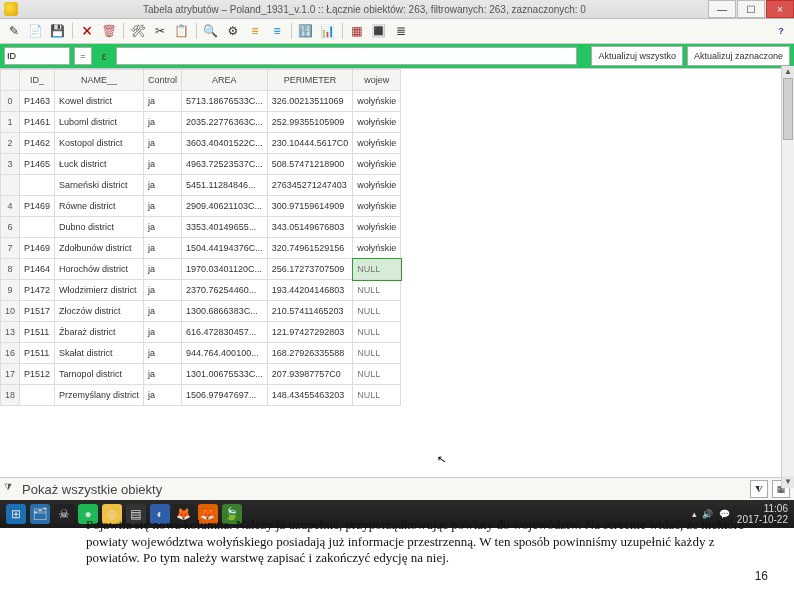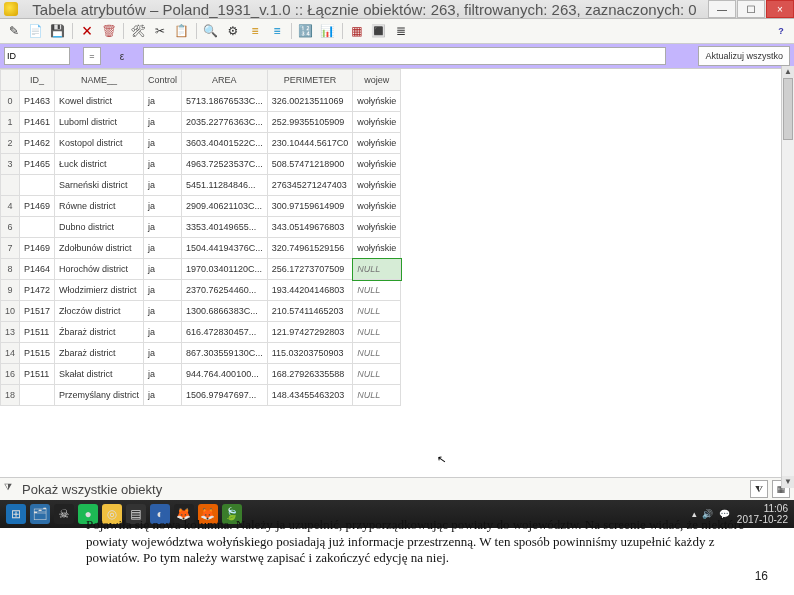--- a/index.html
+++ b/index.html
@@ -1,43 +1,43 @@
 <!DOCTYPE html>
 <html><head>
 <meta charset="utf-8">
 <style>
 html,body{margin:0;padding:0;font-family:Tahoma,Arial,sans-serif;font-size:9px;background:#fff;color:#333}
 .screenshot{width:794px;height:595px;position:relative;background:#fff}
 
 .titlebar{height:18px;background:linear-gradient(#e8e8e8,#dcdcdc);display:flex;align-items:center;border-bottom:1px solid #bbb}
 .titlebar .app-ico{width:14px;height:14px;margin:0 4px;background:radial-gradient(circle at 40% 40%,#ffe040,#d9a400);border-radius:3px}
-.titlebar .title{flex:1;text-align:center;font-size:15px;color:#555}
+.titlebar .title{flex:1;text-align:center;font-size:10px;color:#555}
 .titlebar .winbtn{width:26px;height:16px;margin-left:1px;display:flex;align-items:center;justify-content:center;border:1px solid #bbb;background:#f5f5f5;font-size:10px;cursor:pointer}
 .titlebar .winbtn.close{background:#d9534f;color:#fff;border-color:#c9302c}
 
 .toolbar{height:24px;background:#f7f7f4;border-bottom:1px solid #ccc;display:flex;align-items:center;gap:2px;padding:0 4px}
 .tb-btn{width:18px;height:18px;display:flex;align-items:center;justify-content:center;border:1px solid transparent;font-size:12px;cursor:pointer}
 .sep{width:1px;height:16px;background:#ccc;margin:0 2px}
 .help{margin-left:auto;width:18px;height:18px;color:#33a;font-weight:bold;display:flex;align-items:center;justify-content:center}
 
-.filterrow{height:24px;background:#c4b5fd;border-bottom:1px solid #ccc;display:flex;align-items:center;gap:13px;padding:0 4px}
+.filterrow{height:24px;background:#22c55e;border-bottom:1px solid #ccc;display:flex;align-items:center;gap:4px;padding:0 4px}
 .filterrow input.fl{width:60px;height:16px;border:1px solid #aaa;font-size:9px;padding:0 2px}
 .filterrow .eq{width:16px;height:16px;border:1px solid #aaa;background:#fff;display:flex;align-items:center;justify-content:center}
 .filterrow .eps{width:16px;height:16px;display:flex;align-items:center;justify-content:center;font-size:10px}
 .filterrow input.expr{flex:1;height:16px;border:1px solid #aaa;font-size:9px;padding:0 2px}
 .filterrow .rbtn{height:18px;border:1px solid #aaa;background:#fdfdfd;font-size:9px;padding:0 6px;display:flex;align-items:center;cursor:pointer}
 
 .tbl-wrap{height:408px;overflow:hidden;position:relative}
 table{border-collapse:collapse;width:384px;font-size:9px}
 th,td{border:1px solid #ddd;height:20px;padding:0 4px;white-space:nowrap;text-align:left;overflow:hidden}
 th{background:#f4f4f2;color:#444;font-weight:normal;text-align:center;position:relative}
 th.rowh,td.rowh{width:16px;text-align:center;background:#f4f4f2;color:#555}
 .c-id{width:42px}.c-name{width:86px}.c-ctrl{width:46px}.c-area{width:94px}.c-perim{width:106px}.c-woj{width:60px}
 td.sel{background:#d6ecd6;outline:1px solid #2a9d2a}
-td.nullish{color:#777;font-style:italic}
+td.nullish{color:#777;}
 .blank-right{position:absolute;top:0;left:472px;right:0;bottom:0;background:#fff}
 
 .vscroll{position:absolute;right:0;top:66px;bottom:107px;width:12px;background:#f0f0f0;border-left:1px solid #ccc}
 .vscroll .thumb{position:absolute;top:12px;left:1px;right:1px;height:60px;background:#cfcfcf;border:1px solid #aaa}
 .vscroll .arr{position:absolute;left:0;right:0;height:12px;background:#e6e6e6;text-align:center;font-size:8px;line-height:12px;color:#555}
 .vscroll .arr.up{top:0}.vscroll .arr.dn{bottom:0}
 
 .footer{height:22px;background:#f7f7f4;border-top:1px solid #ccc;display:flex;align-items:center;padding:0 4px;gap:4px}
 .footer .funnel{width:14px;height:14px;color:#555}
 .footer .ftext{flex:1;font-size:13px;color:#444}
@@ -92,20 +92,21 @@
     <div class="help">?</div>
   </div>
 
   <div class="filterrow">
     <input class="fl" value="ID" style="">
     <div class="eq">=</div>
     <div class="eps">ε</div>
     <input class="expr" value="" style="">
     <div style="width:6px"></div>
     <div class="rbtn">Aktualizuj wszystko</div>
+    <div class="rbtn">Aktualizuj zaznaczone</div>
   </div>
 
   <div class="tbl-wrap">
     <table>
       <thead>
           <tr id="hdr">
             <th class="rowh"></th>
             <th class="c-id">ID_</th>
             <th class="c-name">NAME__</th>
             <th class="c-ctrl">Control</th>
@@ -217,35 +218,35 @@
           <tr>
             <td class="rowh rowh">13</td>
             <td class="c-id">P1511</td>
             <td class="c-name">Źbaraż district</td>
             <td class="c-ctrl">ja</td>
             <td class="c-area">616.472830457...</td>
             <td class="c-perim">121.97427292803</td>
             <td class="c-woj nullish">NULL</td>
           </tr>
           <tr>
-            <td class="rowh rowh">14</td>
-            <td class="c-id">P1515</td>
-            <td class="c-name">Zbaraż district</td>
-            <td class="c-ctrl">ja</td>
-            <td class="c-area">867.303559130C...</td>
-            <td class="c-perim">115.03203750903</td>
-            <td class="c-woj nullish">NULL</td>
-          </tr>
-          <tr>
             <td class="rowh rowh">16</td>
             <td class="c-id">P1511</td>
             <td class="c-name">Skałat district</td>
             <td class="c-ctrl">ja</td>
             <td class="c-area">944.764.400100...</td>
             <td class="c-perim">168.27926335588</td>
+            <td class="c-woj nullish">NULL</td>
+          </tr>
+          <tr>
+            <td class="rowh rowh">17</td>
+            <td class="c-id">P1512</td>
+            <td class="c-name">Tarnopol district</td>
+            <td class="c-ctrl">ja</td>
+            <td class="c-area">1301.00675533C...</td>
+            <td class="c-perim">207.93987757C0</td>
             <td class="c-woj nullish">NULL</td>
           </tr>
           <tr>
             <td class="rowh rowh">18</td>
             <td class="c-id"></td>
             <td class="c-name">Przemyślany district</td>
             <td class="c-ctrl">ja</td>
             <td class="c-area">1506.97947697...</td>
             <td class="c-perim">148.43455463203</td>
             <td class="c-woj nullish">NULL</td>

